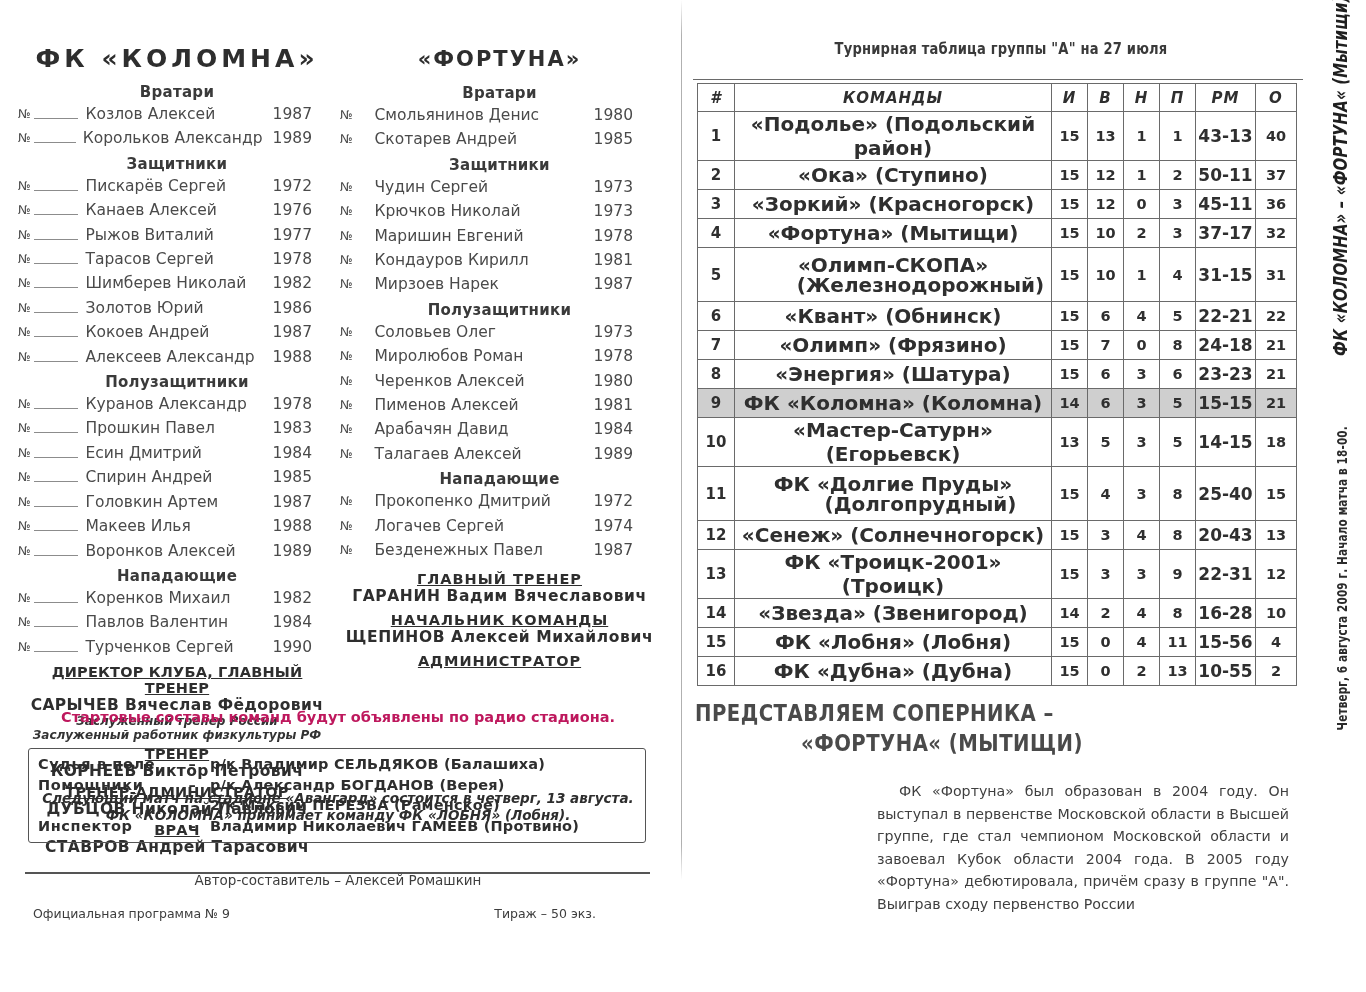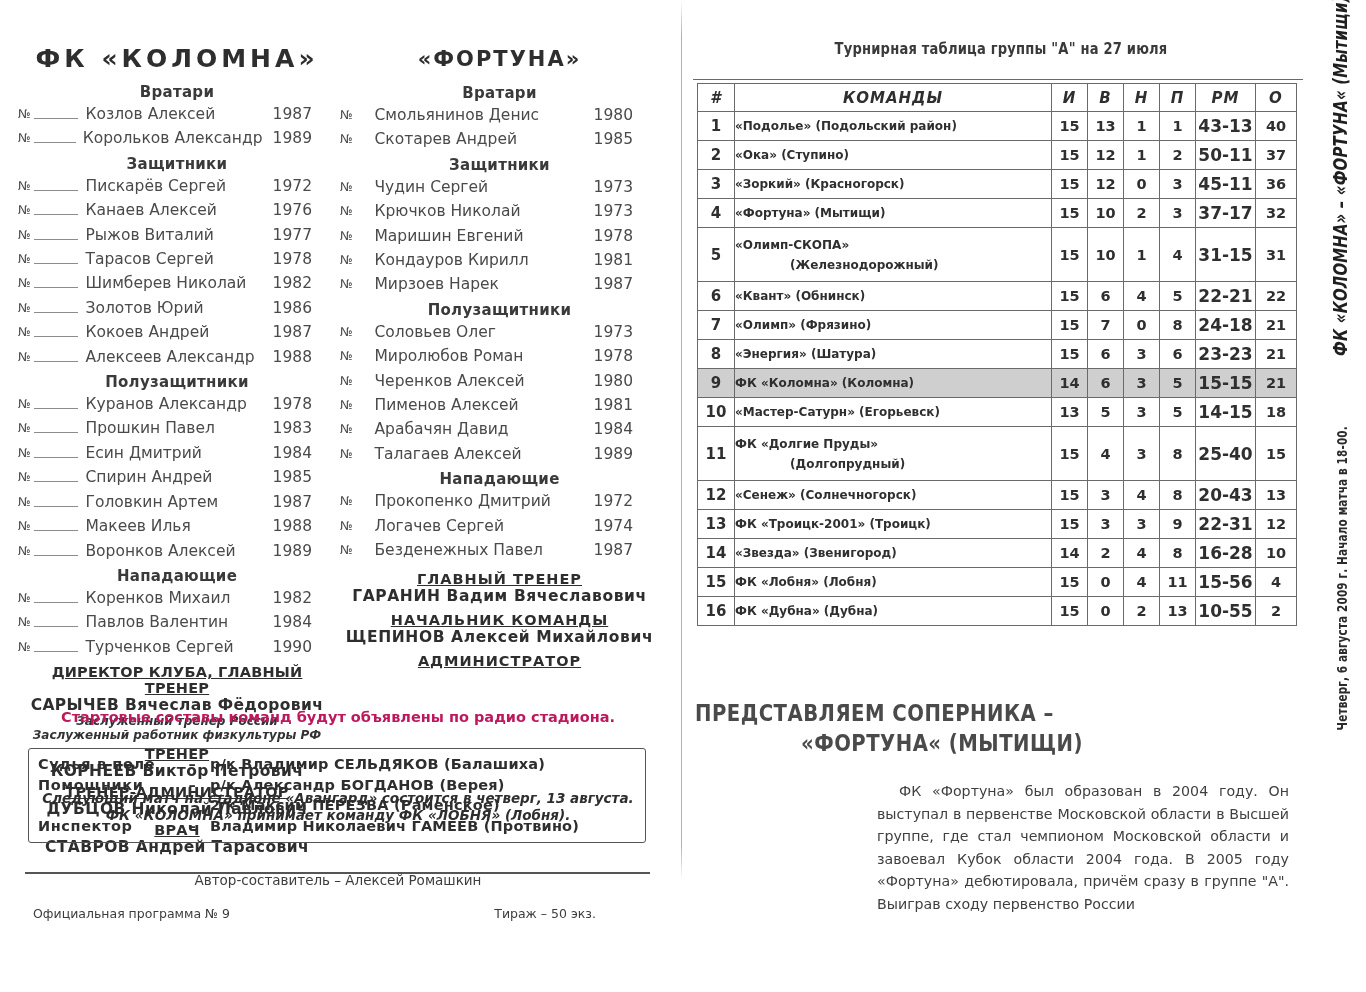--- a/index.html
+++ b/index.html
@@ -119,21 +119,21 @@
   }
   table.standings td,table.standings th{
     border:1.2px solid #6a6a6a;
     font-weight:bold;color:#2f2f2f;
     padding:0;
   }
   table.standings thead th{
     height:27px;font-size:15px;font-style:italic;letter-spacing:1px;
   }
   .c-num{width:36px;text-align:center;font-size:15px;}
-  .c-team{width:unset;text-align:left;font-size:12px;padding-left:10px;}
+  .c-team{width:unset;text-align:center;font-size:20px;padding-left:10px;}
   .c-s{width:35px;text-align:center;font-size:14.5px;}
   .c-gd{width:59px;text-align:center;font-size:17px;}
   .c-pts{width:40px;text-align:center;font-size:14.5px;}
   table.standings tbody tr{height:29px;}
   table.standings tbody tr.tall{height:54px;}
   tr.hl td{background:#cfcfcf;}
   .team-two{line-height:20px;}
   .team-two .l2{display:block;padding-left:55px;}
   .outer-frame{
     position:absolute;left:12px;top:79px;width:608px;height:0;

